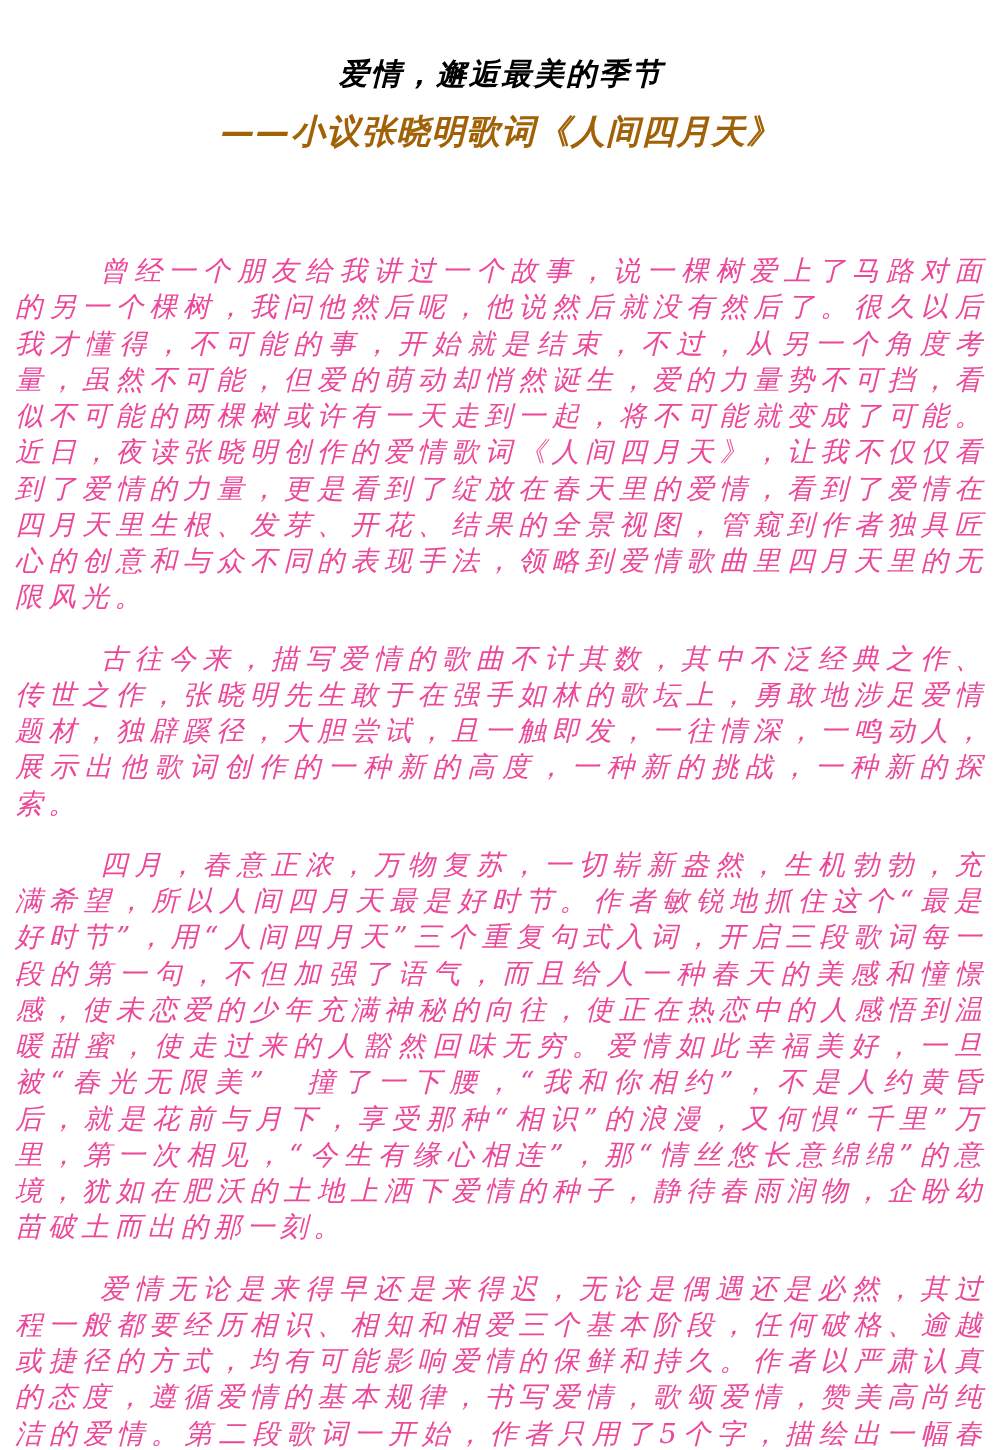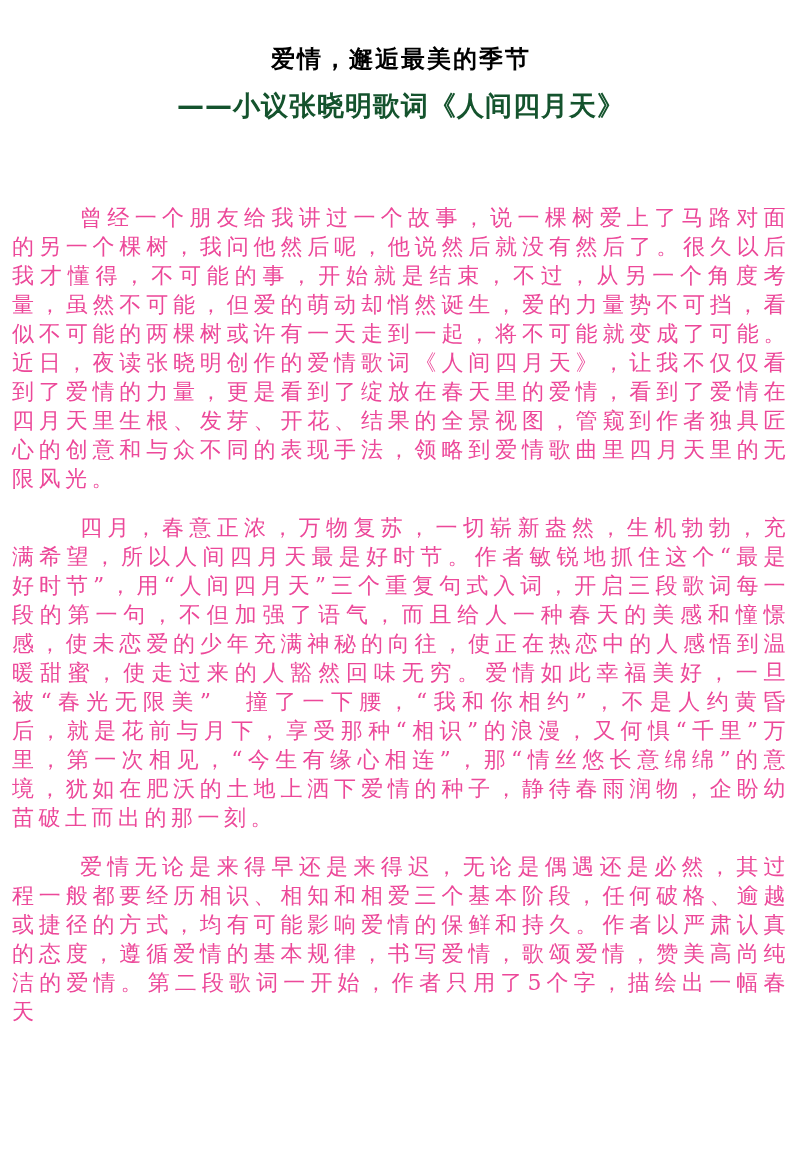--- a/index.html
+++ b/index.html
@@ -11,40 +11,41 @@
     width: 800px;
     height: 1160px;
     overflow: hidden;
   }
   .page {
     box-sizing: border-box;
     width: 800px;
     height: 1160px;
     padding: 47px 10px 0 12px;
     background: #ffffff;
+    font-style: italic;
   }
   .doc-title {
     margin: 0;
     text-align: center;
     font-family: "DejaVu Sans", "Liberation Sans", sans-serif;
     font-weight: bold;
     font-size: 24px;
     line-height: 25px;
     letter-spacing: 2px;
     color: #000000;
   }
   .doc-subtitle {
     margin: 20px 0 0 0;
     text-align: center;
     font-family: "DejaVu Sans", "Liberation Sans", sans-serif;
     font-weight: bold;
     font-size: 27px;
     line-height: 28px;
     letter-spacing: 1px;
-    color: #14532d;
+    color: #a16207;
   }
   .content {
     margin-top: 83px;
   }
   .content p {
     margin: 0 0 20px 0;
     font-family: "DejaVu Serif", "Liberation Serif", serif;
     font-size: 22px;
     line-height: 29px;
     letter-spacing: 4.5px;
@@ -55,16 +56,17 @@
   }
 </style>
 </head>
 <body>
 
 <div class="page">
   <h1 class="doc-title">爱情，邂逅最美的季节</h1>
   <h2 class="doc-subtitle">——小议张晓明歌词《人间四月天》</h2>
   <div class="content">
     <p>曾经一个朋友给我讲过一个故事，说一棵树爱上了马路对面的另一个棵树，我问他然后呢，他说然后就没有然后了。很久以后我才懂得，不可能的事，开始就是结束，不过，从另一个角度考量，虽然不可能，但爱的萌动却悄然诞生，爱的力量势不可挡，看似不可能的两棵树或许有一天走到一起，将不可能就变成了可能。近日，夜读张晓明创作的爱情歌词《人间四月天》，让我不仅仅看到了爱情的力量，更是看到了绽放在春天里的爱情，看到了爱情在四月天里生根、发芽、开花、结果的全景视图，管窥到作者独具匠心的创意和与众不同的表现手法，领略到爱情歌曲里四月天里的无限风光。</p>
+    <p>古往今来，描写爱情的歌曲不计其数，其中不泛经典之作、传世之作，张晓明先生敢于在强手如林的歌坛上，勇敢地涉足爱情题材，独辟蹊径，大胆尝试，且一触即发，一往情深，一鸣动人，展示出他歌词创作的一种新的高度，一种新的挑战，一种新的探索。</p>
     <p>四月，春意正浓，万物复苏，一切崭新盎然，生机勃勃，充满希望，所以人间四月天最是好时节。作者敏锐地抓住这个“最是好时节”，用“人间四月天”三个重复句式入词，开启三段歌词每一段的第一句，不但加强了语气，而且给人一种春天的美感和憧憬感，使未恋爱的少年充满神秘的向往，使正在热恋中的人感悟到温暖甜蜜，使走过来的人豁然回味无穷。爱情如此幸福美好，一旦被“春光无限美”　撞了一下腰，“我和你相约”，不是人约黄昏后，就是花前与月下，享受那种“相识”的浪漫，又何惧“千里”万里，第一次相见，“今生有缘心相连”，那“情丝悠长意绵绵”的意境，犹如在肥沃的土地上洒下爱情的种子，静待春雨润物，企盼幼苗破土而出的那一刻。</p>
     <p>爱情无论是来得早还是来得迟，无论是偶遇还是必然，其过程一般都要经历相识、相知和相爱三个基本阶段，任何破格、逾越或捷径的方式，均有可能影响爱情的保鲜和持久。作者以严肃认真的态度，遵循爱情的基本规律，书写爱情，歌颂爱情，赞美高尚纯洁的爱情。第二段歌词一开始，作者只用了5个字，描绘出一幅春天</p>
   </div>
 </div>
 
 </body></html>

